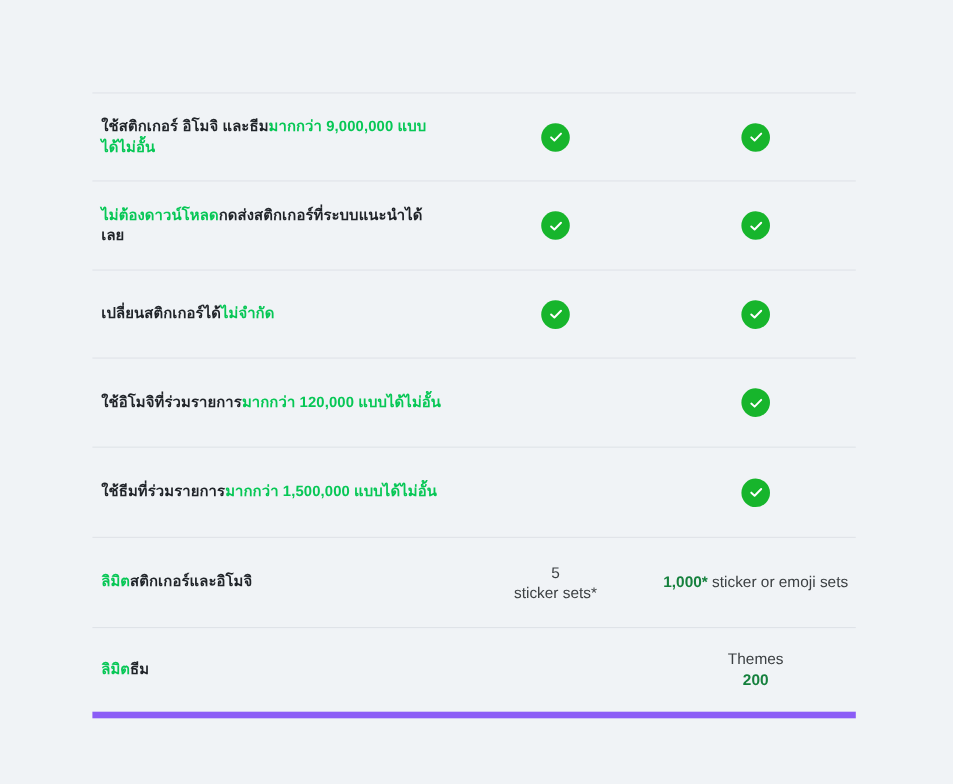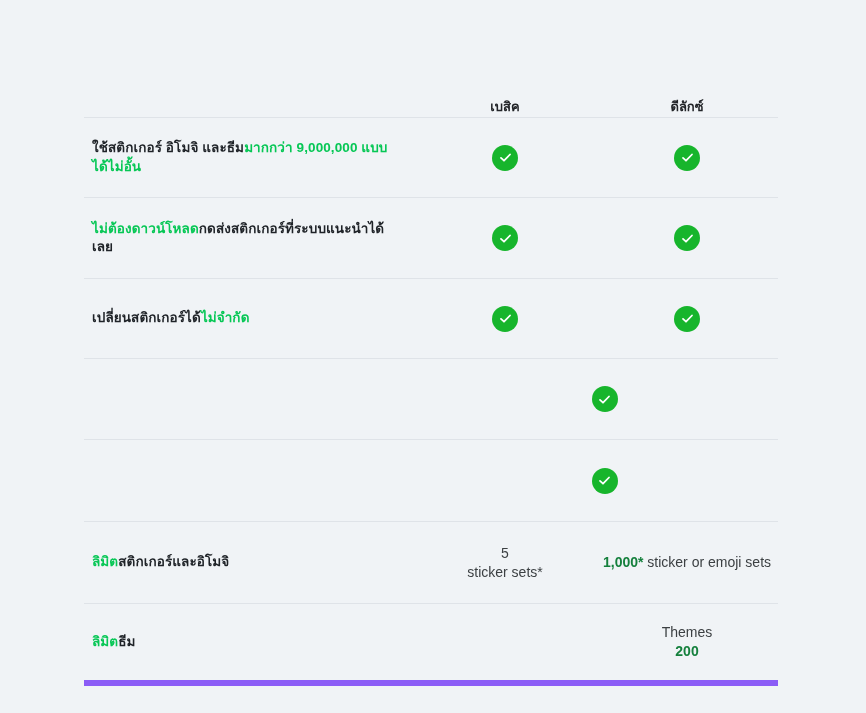--- a/index.html
+++ b/index.html
@@ -108,25 +108,20 @@
   .row-h-5 { height: 82px; }
   .row-h-6 { height: 82px; }
   .row-h-7 { height: 83px; }
 </style>
 </head>
 <body>
 
 <div class="page">
   <div class="compare-table">
 
-    <div class="thead">
-      <div class="th-feature"></div>
-      <div class="th-plan">เบสิค</div>
-      <div class="th-plan">ดีลักซ์</div>
-    </div>
 
     <div id="rows-host">
         <div class="row row-h-1">
           <div class="cell-feature"><span class="plain">ใช้สติกเกอร์ อิโมจิ และธีม</span><span class="hl">มากกว่า 9,000,000 แบบได้ไม่อั้น</span></div>
           <div class="cell-plan">
             <span class="check">
               <svg width="15" height="15" viewBox="0 0 16 16">
                 <path d="M3.2 8.4 L6.4 11.4 L12.8 4.8" fill="none" stroke="#ffffff" stroke-width="1.9" stroke-linecap="round" stroke-linejoin="round"></path>
               </svg>
             </span>
@@ -167,30 +162,32 @@
           </div>
           <div class="cell-plan">
             <span class="check">
               <svg width="15" height="15" viewBox="0 0 16 16">
                 <path d="M3.2 8.4 L6.4 11.4 L12.8 4.8" fill="none" stroke="#ffffff" stroke-width="1.9" stroke-linecap="round" stroke-linejoin="round"></path>
               </svg>
             </span>
           </div>
         </div>
         <div class="row row-h-4">
+          <div class="cell-feature"><span class="plain">ใช้อิโมจิที่ร่วมรายการ</span><span class="hl">มากกว่า 120,000 แบบได้ไม่อั้น</span></div>
           <div class="cell-plan"></div>
           <div class="cell-plan">
             <span class="check">
               <svg width="15" height="15" viewBox="0 0 16 16">
                 <path d="M3.2 8.4 L6.4 11.4 L12.8 4.8" fill="none" stroke="#ffffff" stroke-width="1.9" stroke-linecap="round" stroke-linejoin="round"></path>
               </svg>
             </span>
           </div>
         </div>
         <div class="row row-h-5">
+          <div class="cell-feature"><span class="plain">ใช้ธีมที่ร่วมรายการ</span><span class="hl">มากกว่า 1,500,000 แบบได้ไม่อั้น</span></div>
           <div class="cell-plan"></div>
           <div class="cell-plan">
             <span class="check">
               <svg width="15" height="15" viewBox="0 0 16 16">
                 <path d="M3.2 8.4 L6.4 11.4 L12.8 4.8" fill="none" stroke="#ffffff" stroke-width="1.9" stroke-linecap="round" stroke-linejoin="round"></path>
               </svg>
             </span>
           </div>
         </div>
         <div class="row row-h-6">

